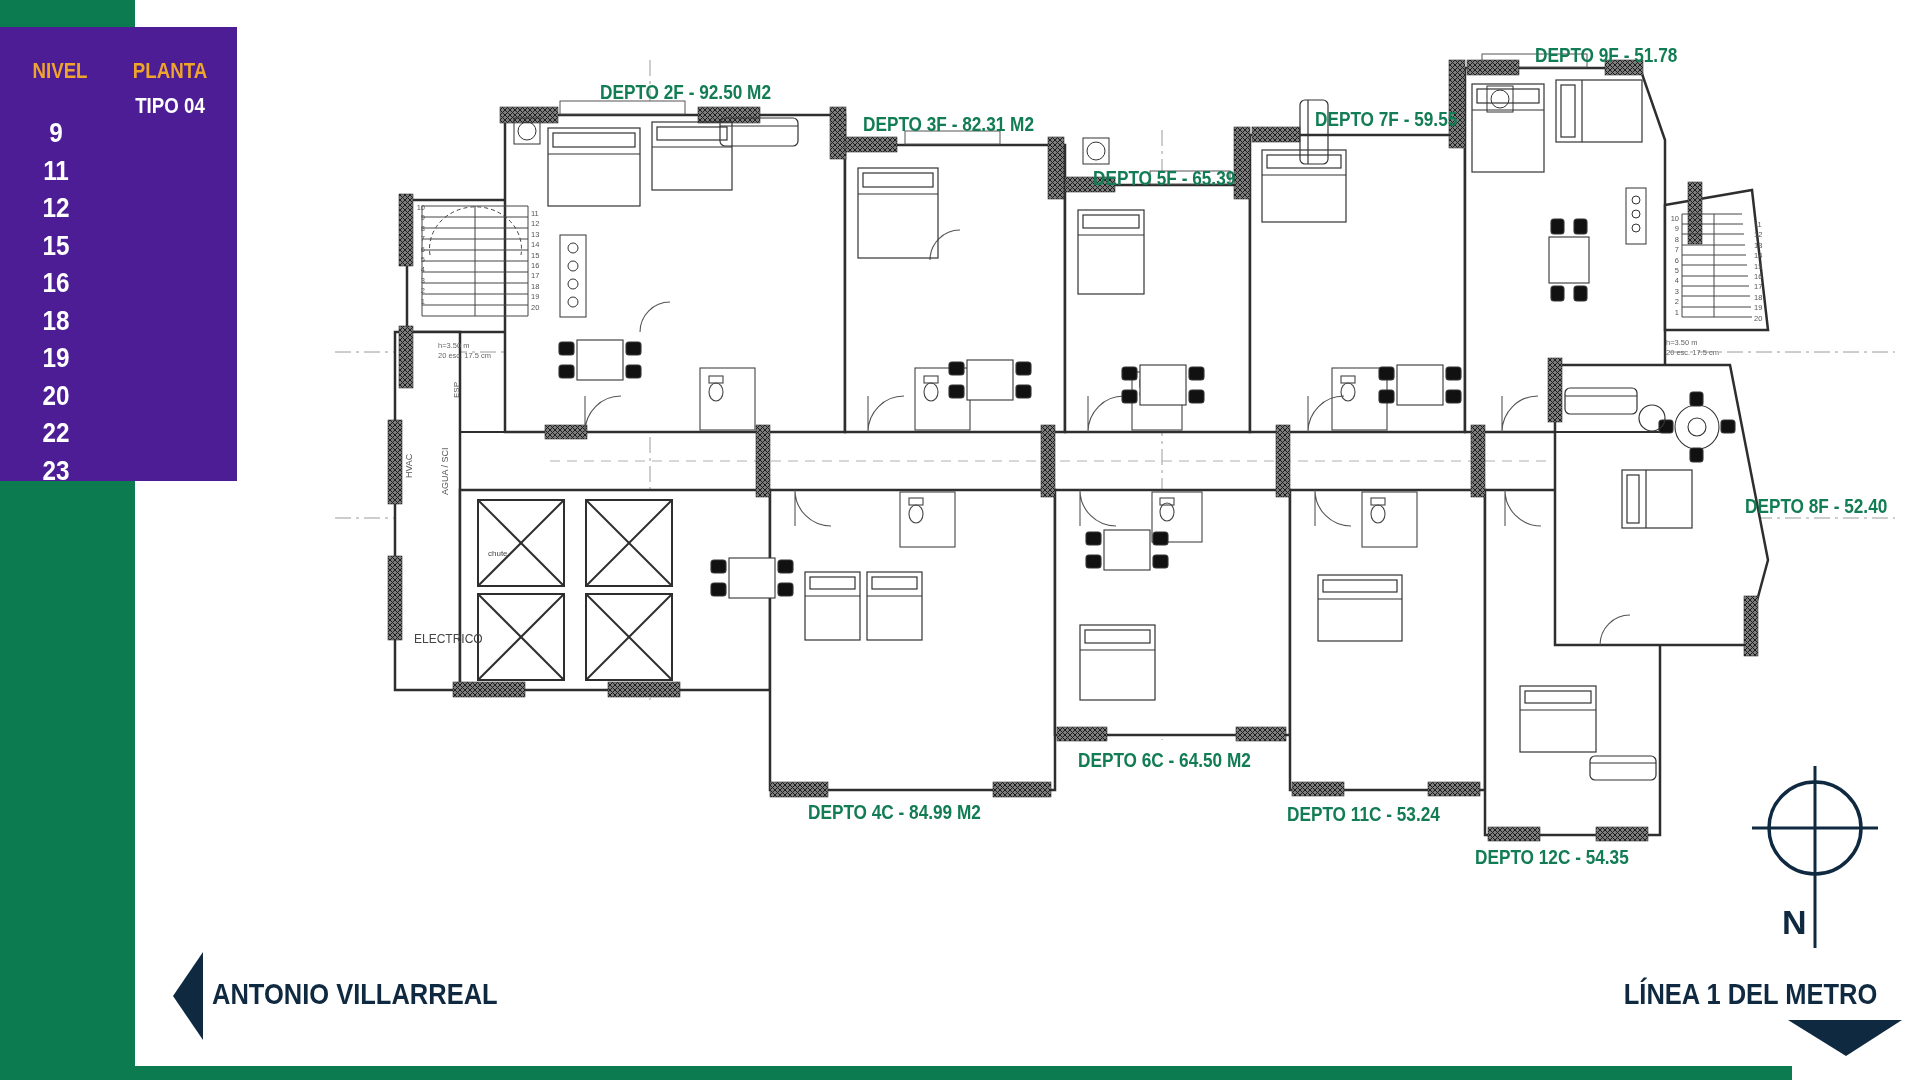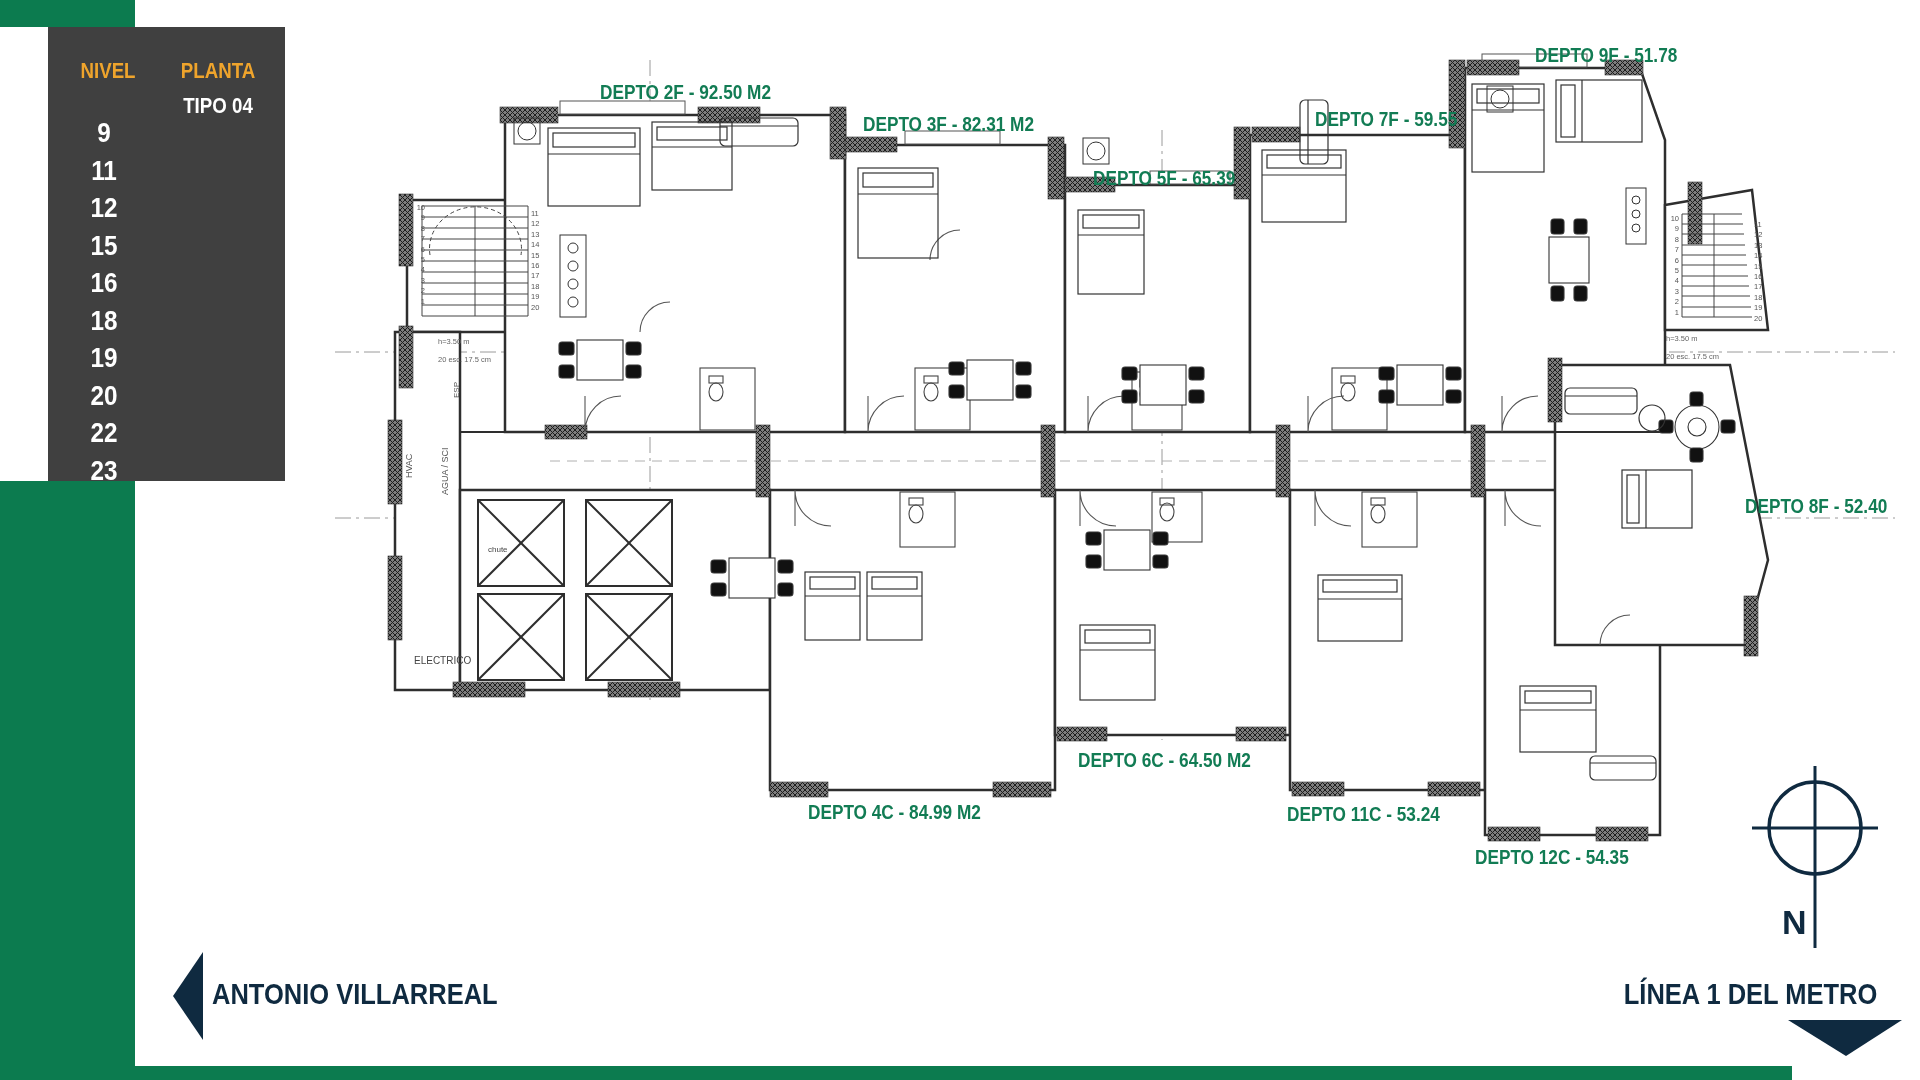--- a/index.html
+++ b/index.html
@@ -2,40 +2,40 @@
 <html><head>
 <meta charset="utf-8">
 <style>
   html,body{margin:0;padding:0;background:#e8e8e8;}
   .canvas{position:relative;width:1920px;height:1080px;background:#ffffff;overflow:hidden;
           font-family:"Liberation Sans", sans-serif;}
   svg{position:absolute;left:0;top:0;z-index:1;}
   .ov{position:absolute;z-index:2;}
   
   .green-tab{position:absolute;left:0;top:0;width:135px;height:27px;background:#0c7b4f;z-index:3;}
-  .navy-panel{position:absolute;left:0;top:27px;width:237px;height:454px;background:#404040;z-index:3;margin-left:48px;}
+  .navy-panel{position:absolute;left:0;top:27px;width:237px;height:454px;background:#4c1d95;z-index:3;}
   .green-col{position:absolute;left:0;top:481px;width:135px;height:596px;background:#0c7b4f;z-index:3;}
   .green-bottom{position:absolute;left:0;top:1066px;width:1792px;height:14px;background:#0c7b4f;z-index:3;}
   .hdr{position:absolute;font-weight:bold;font-size:22px;color:#efa42c;transform:scaleX(.85);
        transform-origin:center;white-space:nowrap;text-align:center;}
   .panel-val{position:absolute;font-weight:bold;font-size:22px;color:#ffffff;transform:scaleX(.85);
        transform-origin:center;white-space:nowrap;text-align:center;}
   .levels-col{position:absolute;left:16px;top:88px;width:80px;text-align:center;color:#ffffff;
        font-weight:bold;font-size:27px;line-height:37.5px;transform:scaleX(.9);transform-origin:center top;}
   
   .depto{position:absolute;color:#127c54;font-weight:bold;font-size:21px;white-space:nowrap;
        transform:scaleX(.82);transform-origin:left center;letter-spacing:0;}
   
   .street{position:absolute;color:#0f2a40;font-weight:bold;font-size:30px;white-space:nowrap;}
   .street-left{transform:scaleX(.85);transform-origin:left center;}
   .street-right{transform:scaleX(.85);transform-origin:right center;text-align:right;}
   .compass-n{position:absolute;color:#0f2a40;font-weight:bold;font-size:34px;}
   
   .tiny{position:absolute;color:#555;font-size:7.5px;line-height:10.4px;white-space:pre-line;z-index:2;}
-  .tiny-note{position:absolute;color:#666;font-size:7.5px;line-height:18px;white-space:pre-line;z-index:2;}
+  .tiny-note{position:absolute;color:#666;font-size:7.5px;line-height:10px;white-space:pre-line;z-index:2;margin-top:8px;}
   .vtext{position:absolute;color:#555;font-size:9px;white-space:nowrap;transform:rotate(-90deg);
        transform-origin:0 0;z-index:2;}
 </style>
 </head>
 <body>
 
 <div class="canvas">
 
   <svg width="1920" height="1080" viewBox="0 0 1920 1080">
     <defs>
@@ -455,19 +455,19 @@
 17
 18
 19
 20</div>
   <div class="tiny-note" style="left:1666px;top:330px;">h=3.50 m
 20 esc. 17.5 cm</div>
   <div class="vtext" style="left:404px;top:478px;">HVAC</div>
   <div class="vtext" style="left:440px;top:495px;">AGUA / SCI</div>
   <div class="vtext" style="left:452px;top:398px;font-size:8px;">ESP</div>
   <div class="tiny-note" style="left:468px;top:541px;font-size:8px;color:#444;padding-left:20px;">chute</div>
-  <div class="tiny-note" style="left:414px;top:652px;font-size:10px;color:#444;">ELECTRICO</div>
+  <div class="tiny-note" style="left:414px;top:626px;font-size:12px;color:#444;">ELECTRICO</div>
 
   <div class="ov street street-left" style="left:212px;top:977px;">ANTONIO VILLARREAL</div>
   <div class="ov street street-right" style="right:43px;top:977px;">LÍNEA 1 DEL METRO</div>
   <div class="compass-n ov" style="left:1782px;top:903px;">N</div>
 
 </div>
 
 </body></html>

